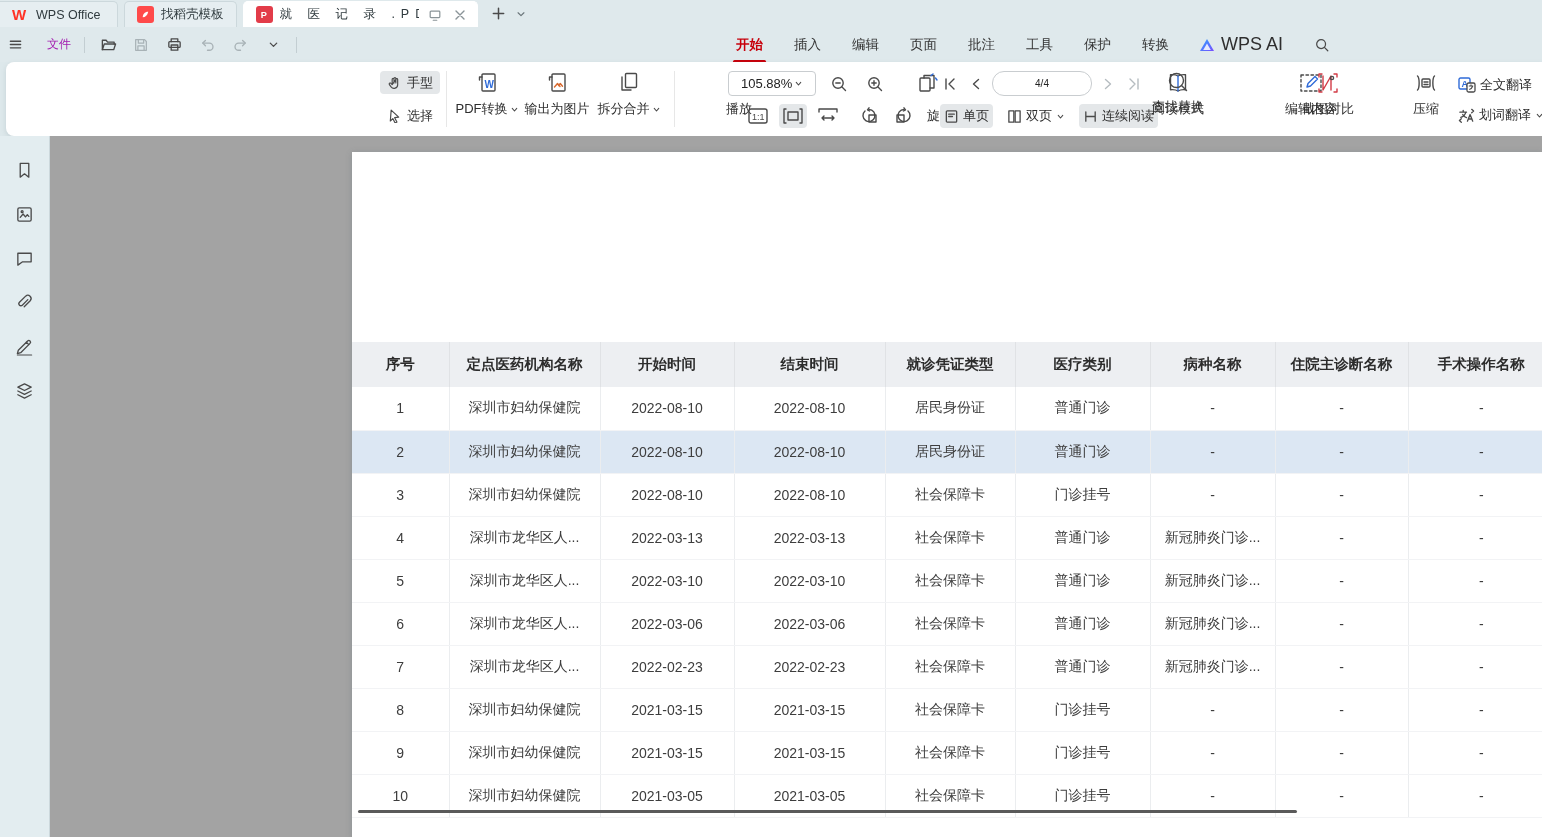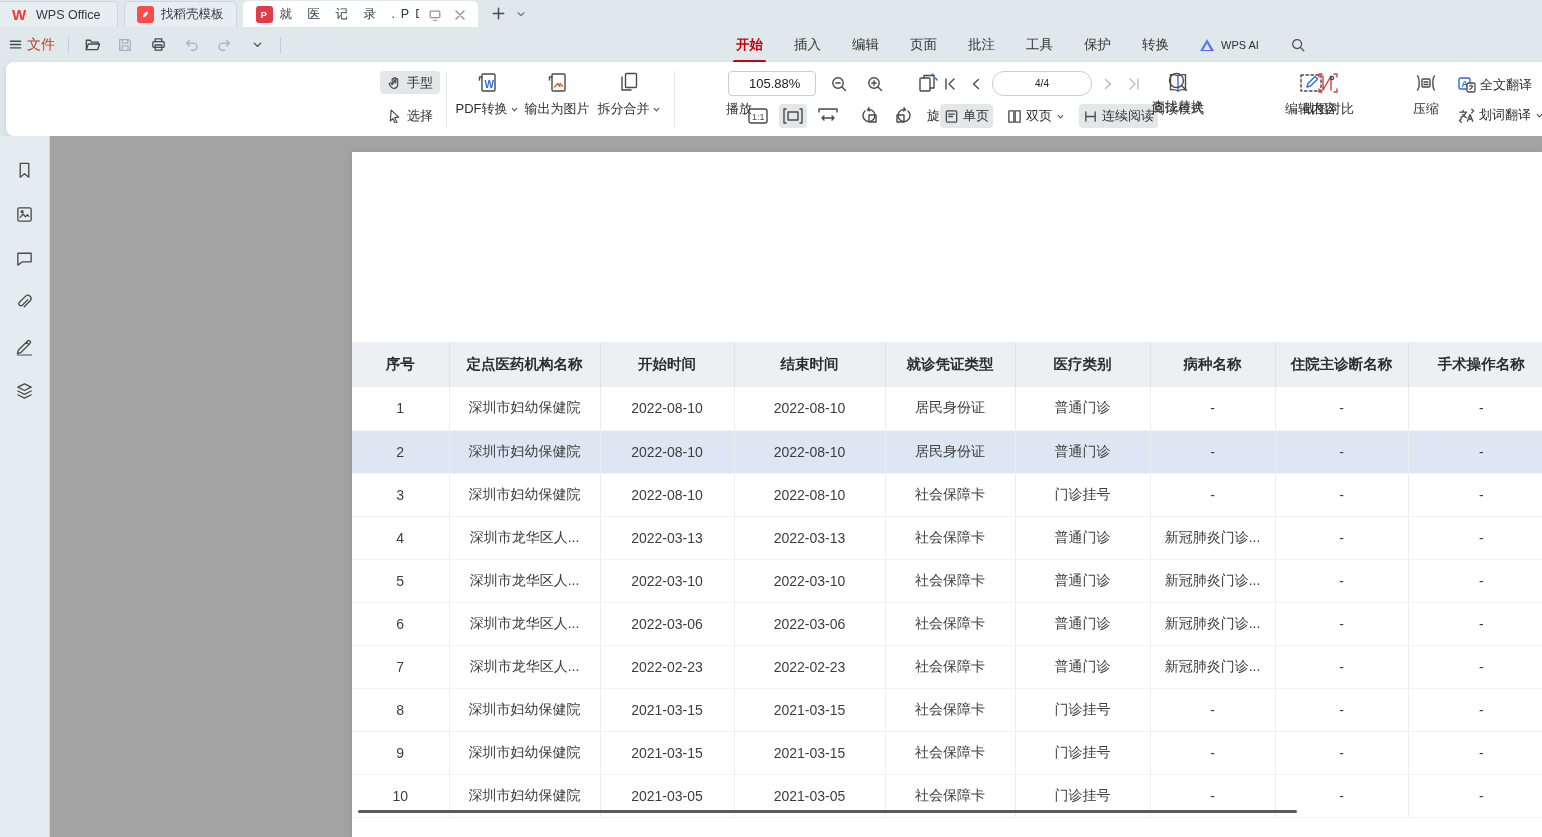--- a/index.html
+++ b/index.html
@@ -14,40 +14,40 @@
   .tab.first { margin-left:0; border-left:none; border-radius:0 5px 0 0; width:118px; }
   .tab.active { background:#ffffff; border-color:#ffffff; width:235px; padding-right:8px; }
   .tab.active .tab-title { letter-spacing:6px; flex:1; white-space:nowrap; overflow:hidden; }
   .tab-logo { width:17px; height:17px; border-radius:3px; display:flex; align-items:center; justify-content:center; flex:none; }
   .tab-btn { width:18px; height:18px; display:flex; align-items:center; justify-content:center; border-radius:3px; }
   .newtab-group { display:flex; align-items:center; gap:4px; margin-left:12px; height:27px; }
 
   
   .menubar { position:absolute; top:27px; left:0; width:100%; height:35px; background:#dfe9ec; }
   .menubar-left { position:absolute; left:8px; top:0; height:35px; display:flex; align-items:center; gap:13px; }
-  .menu-file { display:flex; align-items:center; gap:4px; font-size:14px; color:#c2410c; }
+  .menu-file { display:flex; align-items:center; gap:24px; font-size:12px; color:#a21caf; }
   .vsep { width:1px; height:16px; background:#c3ced2; }
   .qat-icon { width:20px; height:20px; display:flex; align-items:center; justify-content:center; }
   .qat-icon.dis .ic { stroke:#a8b2b6; }
   .menubar-center { position:absolute; left:735px; top:0; height:35px; display:flex; align-items:center; gap:29px; }
   .menu-item { font-size:13.5px; color:#333; position:relative; padding:2px 1px; }
   .menu-item.active { color:#c7000b; font-weight:bold; }
   .menu-item.active::after { content:""; position:absolute; left:-2px; right:-2px; bottom:-7px; height:3px; border-radius:2px; background:#c7000b; }
-  .wpsai { display:flex; align-items:center; gap:6px; font-size:11px; color:#2e2e2e; }
+  .wpsai { display:flex; align-items:center; gap:6px; font-size:18px; color:#2e2e2e; }
 
   
   .toolbar { position:absolute; top:62px; left:6px; width:1536px; height:74px; background:#ffffff; border-radius:8px 0 0 8px; box-shadow:0 2px 5px rgba(90,110,120,.18); }
   .tgroup { position:absolute; top:0; height:74px; }
   .tsep { position:absolute; top:9px; width:1px; height:56px; background:#e7e7e7; }
   .stackbtn { display:flex; align-items:center; gap:5px; font-size:13px; color:#2e2e2e; padding:3px 7px; border-radius:4px; height:23px; }
   .stackbtn.on { background:#e4e7e9; }
   .bigbtn { position:absolute; top:8px; display:flex; flex-direction:column; align-items:center; gap:4px; font-size:13px; color:#2e2e2e; }
   .bigbtn .lbl { display:flex; align-items:center; gap:2px; white-space:nowrap; }
   .chev { width:9px; height:9px; }
-  .zoombox { width:88px; height:25px; border:1px solid #c9cdd0; border-radius:4px; display:flex; align-items:center; justify-content:space-between; padding:0 20px; font-size:13px; color:#222; background:#fff; }
+  .zoombox { width:88px; height:25px; border:1px solid #c9cdd0; border-radius:4px; display:flex; align-items:center; justify-content:space-between; padding:0 12px; font-size:13px; color:#222; background:#fff; }
   .sqbtn { height:24px; min-width:24px; display:flex; align-items:center; justify-content:center; border-radius:4px; padding:0 4px; font-size:13px; color:#2e2e2e; gap:4px; white-space:nowrap; }
   .sqbtn.on { background:#e4e7e9; }
   .pagebox { width:100px; height:25px; border:1px solid #c9cdd0; border-radius:12px; display:flex; align-items:center; justify-content:center; font-size:10px; color:#222; background:#fff; }
   .navarrow { width:20px; height:24px; display:flex; align-items:center; justify-content:center; }
   .navarrow.dis .ic { stroke:#b5bcc0; }
   .row1 { position:absolute; top:9px; display:flex; align-items:center; }
   .row2 { position:absolute; top:42px; display:flex; align-items:center; }
 
   
   .content { position:absolute; top:136px; left:0; width:1542px; height:701px; background:#a3a3a3; }

